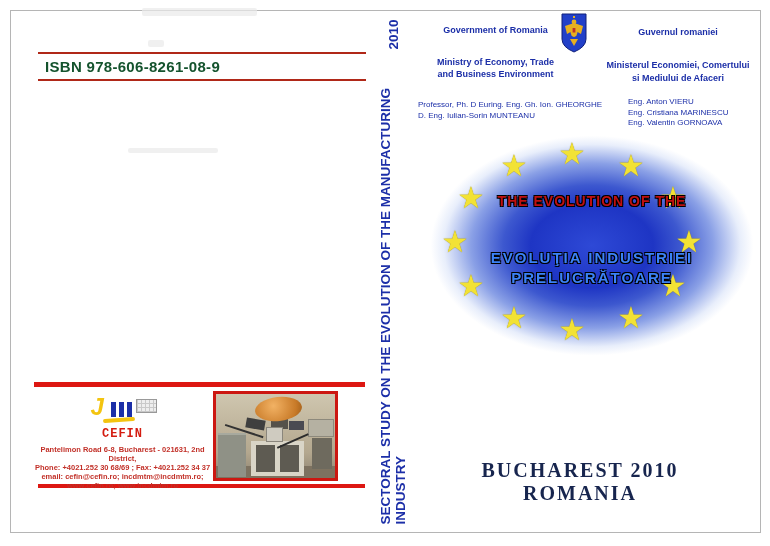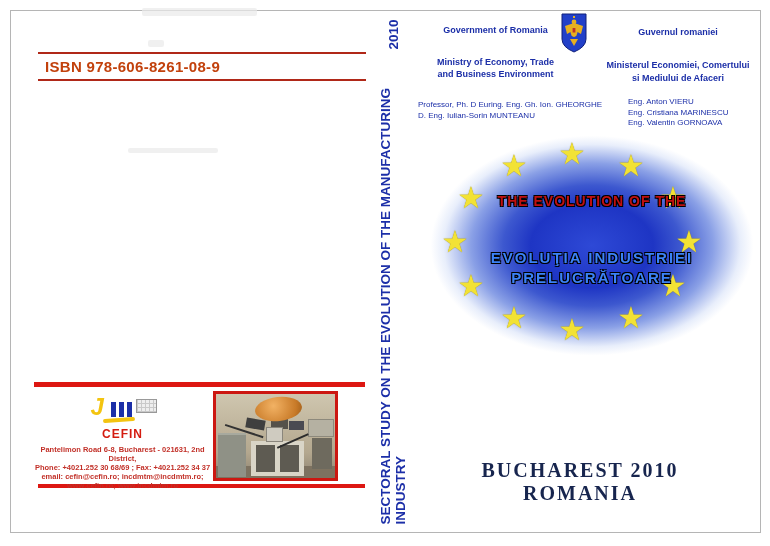--- a/index.html
+++ b/index.html
@@ -5,35 +5,35 @@
   html,body{margin:0;padding:0;background:#fff;}
   .canvas{position:relative;width:770px;height:546px;background:#fff;overflow:hidden;
           font-family:"Liberation Sans",sans-serif;}
   .frame{position:absolute;left:10px;top:10px;width:749px;height:521px;
          border:1px solid #b5b5b5;background:#fff;}
 
   
   .redline-thin{position:absolute;height:2px;background:#b02818;}
   .redline-thick{position:absolute;background:#dd1712;}
   .isbn{position:absolute;left:45px;top:58px;font-size:15px;font-weight:bold;
-        color:#c2410c;letter-spacing:.3px;}
+        color:#14532d;letter-spacing:.3px;}
   .smudge{position:absolute;background:#e9e9e9;opacity:.7;border-radius:2px;}
 
   .logo-block{position:absolute;left:30px;top:399px;width:185px;text-align:center;}
   .logo-mark{position:relative;width:64px;height:26px;margin:0 auto;}
   .logo-j{position:absolute;left:0;top:-6px;font-size:24px;font-weight:bold;
           color:#f3c410;font-style:italic;}
   .logo-bar{position:absolute;top:3px;width:5px;height:15px;background:#1c2fa8;}
   .logo-swoosh{position:absolute;left:12px;top:19px;width:32px;height:4px;
                background:#f3c410;border-radius:3px;transform:rotate(-4deg);}
   .logo-grid{position:absolute;left:45px;top:0;width:19px;height:12px;border:1px solid #999;
      background:
        repeating-linear-gradient(0deg,#c9c9c9 0 1px,transparent 1px 4px),
        repeating-linear-gradient(90deg,#c9c9c9 0 1px,transparent 1px 4px),#eee;}
-  .logo-text{margin-top:2px;font-size:12px;font-weight:bold;color:#d41c10;letter-spacing:1px;}
+  .logo-text{margin-top:2px;font-size:12px;font-weight:bold;color:#d41c10;letter-spacing:1px;font-family:Liberation Mono, monospace;}
   .address{margin-top:4px;font-size:7.5px;line-height:9px;font-weight:bold;color:#c23028;}
 
   .photo{position:absolute;left:213px;top:391px;width:119px;height:84px;
          border:3px solid #cc1711;background:linear-gradient(#cfc6af,#b3a78e 70%,#8e8472);}
   .photo div{position:absolute;}
   .ph-floor{left:0;bottom:0;width:119px;height:12px;background:#7d7260;}
   .ph-dome{left:39px;top:3px;width:47px;height:24px;border-radius:50%;
            background:radial-gradient(circle at 40% 35%,#f2b264,#c87a28 70%,#9a5a18);
            transform:rotate(-6deg);}
   .ph-d1{left:30px;top:25px;width:19px;height:10px;background:#3f3f3f;transform:rotate(10deg);}

